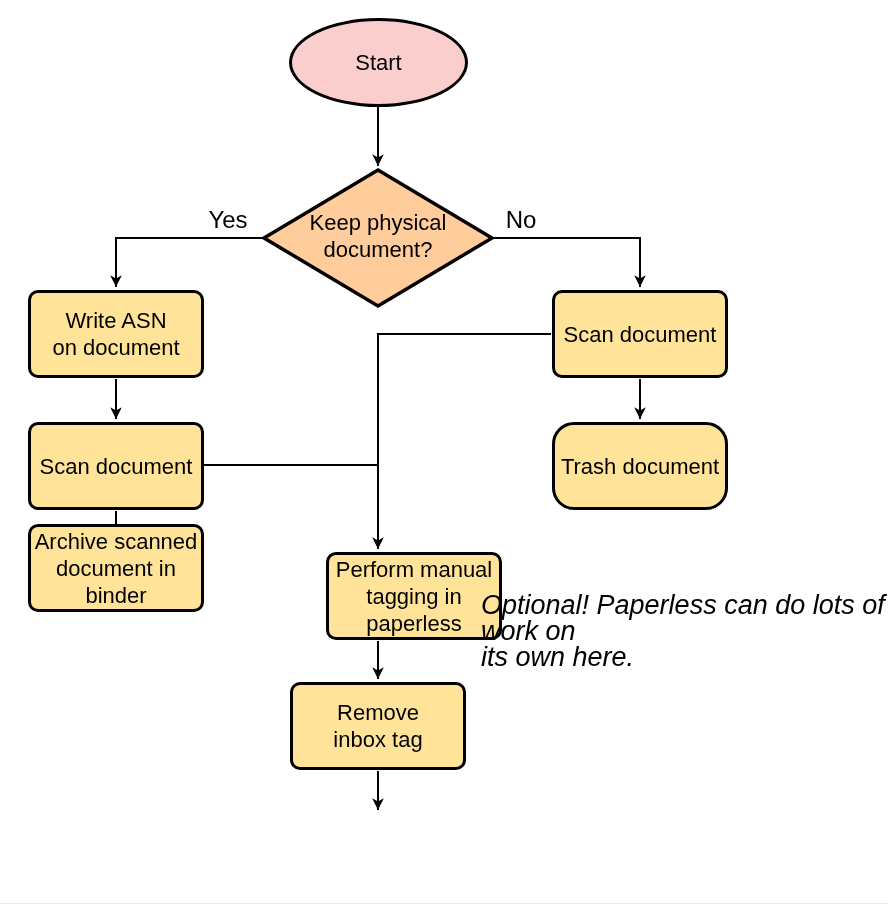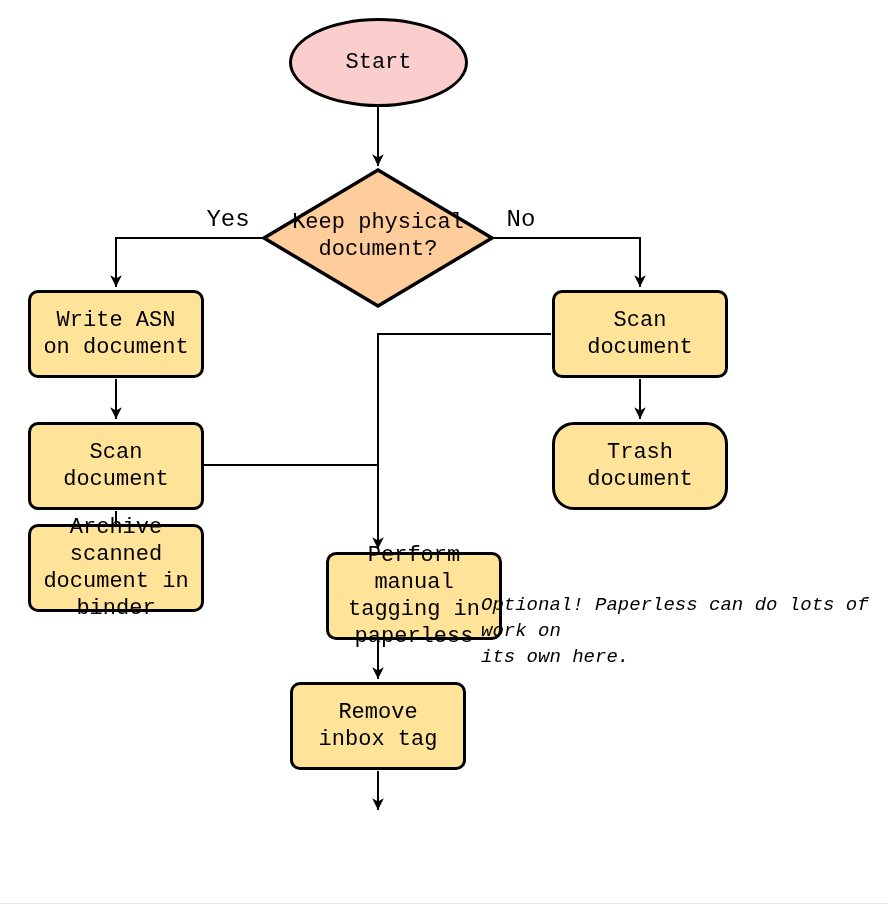--- a/index.html
+++ b/index.html
@@ -6,21 +6,21 @@
     --terminal-fill:#f9cecd;
     --decision-fill:#ffcc9c;
     --process-fill:#ffe399;
     --stroke:#000000;
   }
   html,body{margin:0;padding:0;background:#ffffff;}
   .stage{
     position:relative;
     width:888px;height:907px;
     background:#ffffff;
-    font-family:Liberation Mono, monospace;
+    font-family:Liberation Sans, sans-serif;
     color:#000;
     overflow:hidden;
   }
   .edges{position:absolute;left:0;top:0;width:888px;height:907px;}
   .edges path.line{fill:none;stroke:var(--stroke);stroke-width:2;}
   .node{
     position:absolute;
     box-sizing:border-box;
     display:flex;align-items:center;justify-content:center;
     text-align:center;
@@ -48,21 +48,21 @@
   }
   .edge-label{
     position:absolute;
     transform:translateX(-50%);
     font-size:24px;line-height:19px;
   }
   .annotation{
     position:absolute;
     left:481px;top:592px;width:404px;
     font-style:italic;
-    font-size:19px;line-height:26px;
+    font-size:27px;line-height:26px;
     white-space:pre-line;
   }
   .bottom-hairline{
     position:absolute;left:0;top:903px;width:888px;height:1px;
     background:#ebebdf;
   }
 </style>
 </head>
 <body>
 

